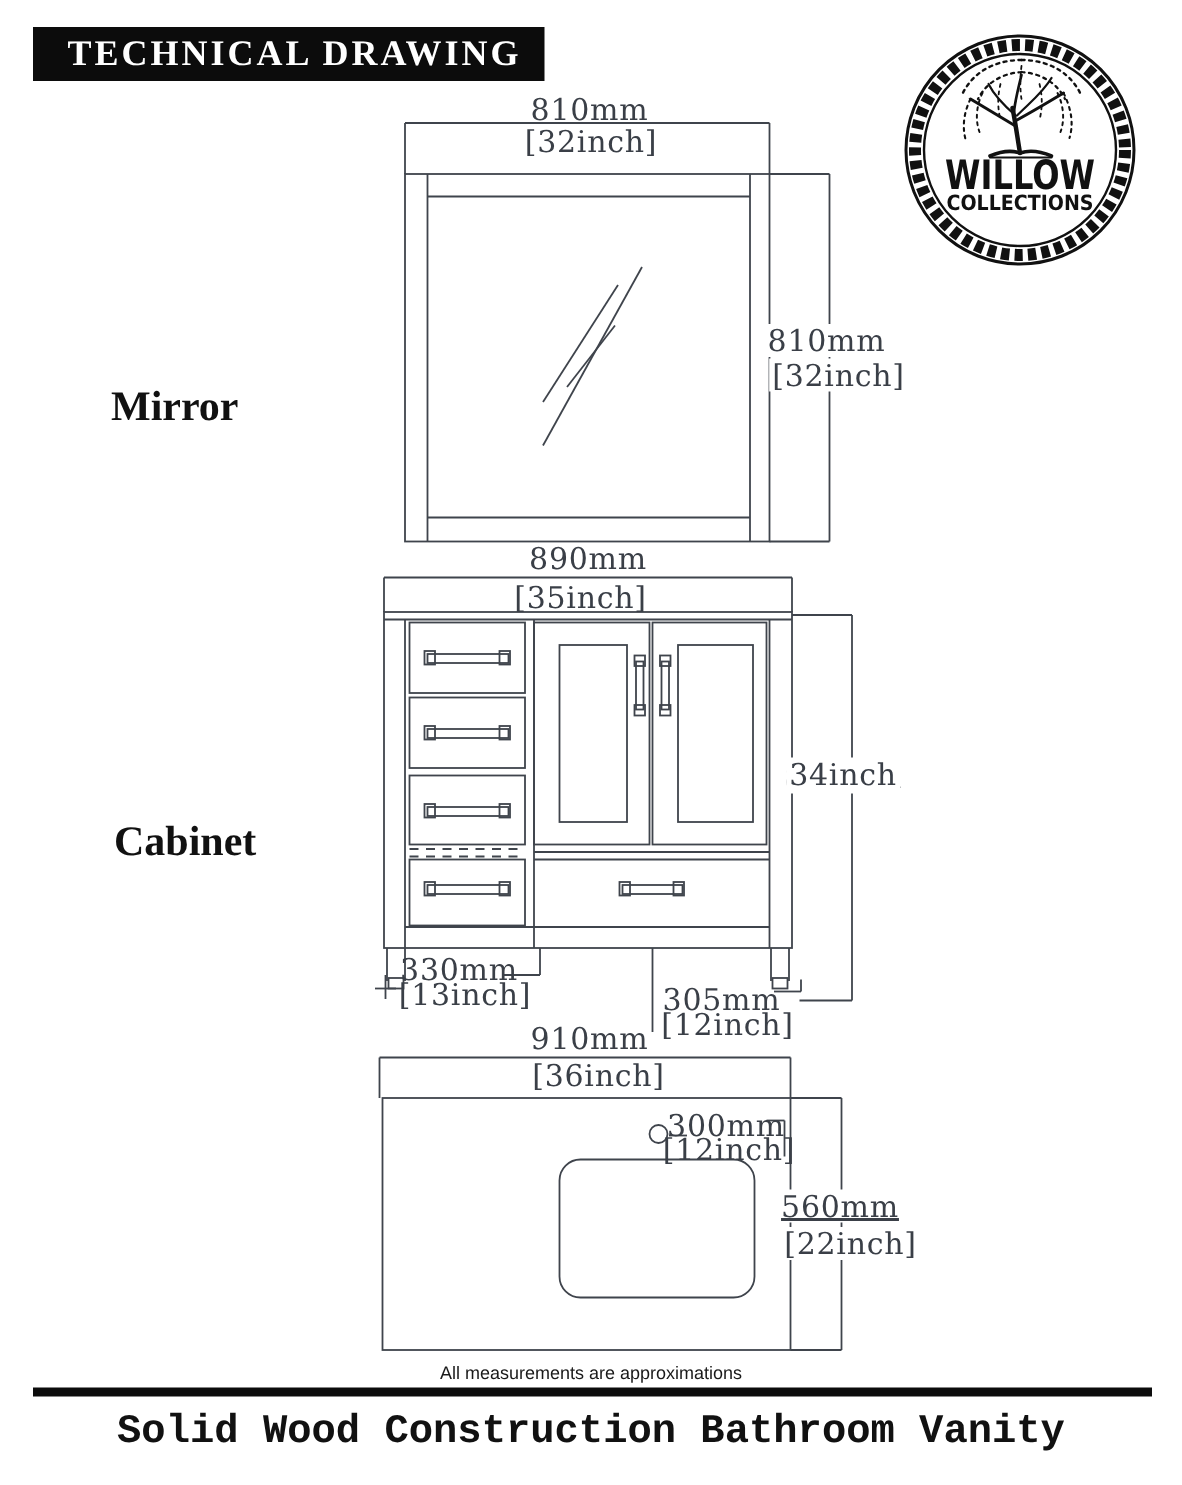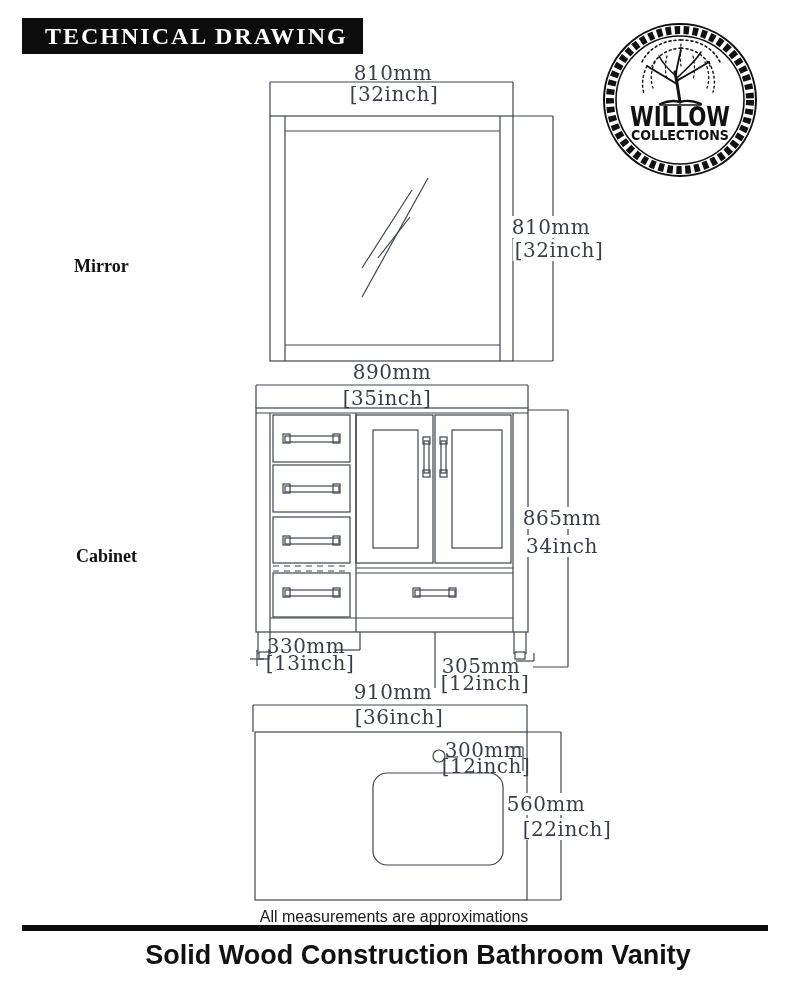--- a/index.html
+++ b/index.html
@@ -4,34 +4,34 @@
 <style>
   html,body{margin:0;padding:0;background:#ffffff;}
   #page{position:relative;width:788px;height:990px;background:#ffffff;overflow:hidden;
         font-family:"Liberation Serif",serif;color:#111;}
   
   .hdr-box{position:absolute;left:22px;top:18px;width:341px;height:36px;background:#0c0c0c;
            display:flex;align-items:center;}
   .hdr-box span{color:#ffffff;font-weight:bold;font-size:24px;letter-spacing:2px;padding-left:23px;
                 font-family:"Liberation Serif",serif;white-space:nowrap;}
   
-  .sec-label{position:absolute;font-weight:bold;font-size:18px;font-family:"Liberation Serif",serif;
+  .sec-label{position:absolute;font-weight:bold;font-size:28px;font-family:"Liberation Serif",serif;
              white-space:nowrap;}
   
   .dim{position:absolute;font-family:"DejaVu Serif",serif;font-size:20px;line-height:1;
        color:#3a3f47;white-space:nowrap;transform:translateX(-50%);letter-spacing:0.5px;}
   .dim.bg{background:#ffffff;padding:1px 2px;}
   
   #draw{position:absolute;left:0;top:0;}
   
   .foot-note{position:absolute;left:394px;top:908px;transform:translateX(-50%);
-             font-family:"Liberation Sans",sans-serif;font-size:16px;color:#1a1a1a;white-space:nowrap;}
+             font-family:"Liberation Sans",sans-serif;font-size:12px;color:#1a1a1a;white-space:nowrap;}
   .foot-rule{position:absolute;left:22px;top:925px;width:746px;height:6px;background:#0c0c0c;}
-  .foot-title{position:absolute;left:418px;top:940px;transform:translateX(-50%);
-              font-family:Liberation Sans, sans-serif;font-weight:bold;font-size:27px;white-space:nowrap;}
+  .foot-title{position:absolute;left:394px;top:940px;transform:translateX(-50%);
+              font-family:Liberation Mono, monospace;font-weight:bold;font-size:27px;white-space:nowrap;}
   
   #logo{position:absolute;left:597px;top:22px;}
 </style>
 </head>
 <body>
 
 <div id="page">
 
   <div class="hdr-box">
     <span>TECHNICAL DRAWING</span>
@@ -214,30 +214,30 @@
   </svg>
 
   <div class="dim" style="left:393px;top:63px;">810mm</div>
   <div class="dim" style="left:394px;top:84px;">[32inch]</div>
   <div class="dim bg" style="left:551px;top:216px;">810mm</div>
   <div class="dim bg" style="left:559px;top:239px;">[32inch]</div>
 
   <div class="dim" style="left:392px;top:362px;">890mm</div>
   <div class="dim" style="left:387px;top:388px;">[35inch]</div>
   <div class="dim bg" style="left:562px;top:507px;">865mm</div>
-  <div class="dim bg" style="left:562px;top:535px;">34inch</div>
+  <div class="dim bg" style="left:562px;top:505px;">34inch</div>
   <div class="dim" style="left:306px;top:636px;">330mm</div>
   <div class="dim" style="left:310px;top:653px;">[13inch]</div>
   <div class="dim" style="left:481px;top:656px;text-align:right;">305mm</div>
   <div class="dim" style="left:485px;top:673px;">[12inch]</div>
 
   <div class="dim" style="left:393px;top:682px;">910mm</div>
   <div class="dim" style="left:399px;top:707px;">[36inch]</div>
   <div class="dim" style="left:484px;top:740px;text-align:center;">300mm</div>
   <div class="dim" style="left:486px;top:756px;">[12inch]</div>
-  <div class="dim bg" style="left:546px;top:793px;">560mm</div>
+  <div class="dim bg" style="left:560px;top:793px;text-decoration:underline;">560mm</div>
   <div class="dim bg" style="left:567px;top:818px;">[22inch]</div>
 
   <div class="foot-note">All measurements are approximations</div>
   <div class="foot-rule"></div>
   <div class="foot-title">Solid Wood Construction Bathroom Vanity</div>
 
 </div>
 
 </body></html>

